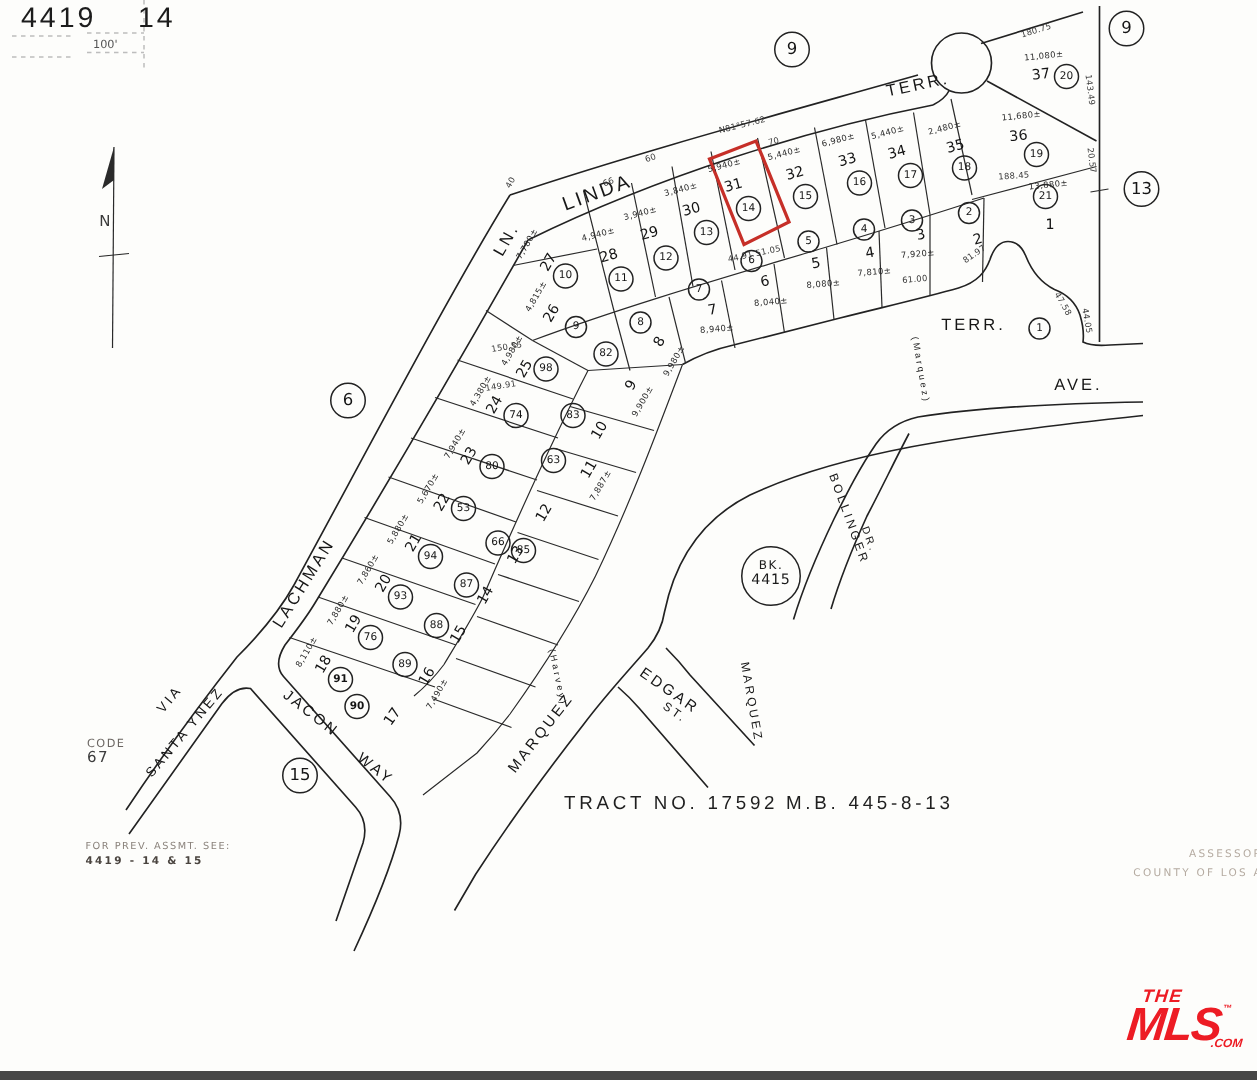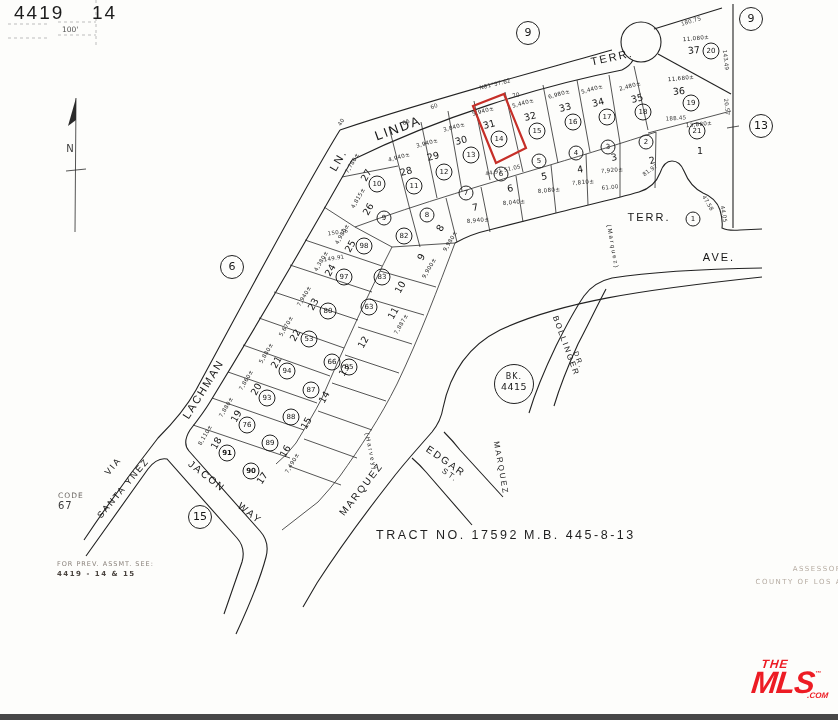--- a/index.html
+++ b/index.html
@@ -220,41 +220,41 @@
       <span class="map-label lot-num" style="left: 344px; top: 370px; transform: translate(-50%, -50%) rotate(-60deg);">13</span>
       <div class="parcel-circle" style="width: 15px; height: 15px; line-height: 14px; font-size: 7px; left: 332px; top: 362px;">66</div>
       <span class="map-label lot-num" style="left: 324px; top: 397px; transform: translate(-50%, -50%) rotate(-60deg);">14</span>
       <div class="parcel-circle" style="width: 15px; height: 15px; line-height: 14px; font-size: 7px; left: 311px; top: 390px;">87</div>
       <span class="map-label lot-num" style="left: 306px; top: 423px; transform: translate(-50%, -50%) rotate(-60deg);">15</span>
       <div class="parcel-circle" style="width: 15px; height: 15px; line-height: 14px; font-size: 7px; left: 291px; top: 417px;">88</div>
       <span class="map-label lot-num" style="left: 285px; top: 451px; transform: translate(-50%, -50%) rotate(-60deg);">16</span>
       <div class="parcel-circle" style="width: 15px; height: 15px; line-height: 14px; font-size: 7px; left: 270px; top: 443px;">89</div>
       <span class="map-label lot-area" style="left: 292px; top: 463px; transform: translate(-50%, -50%) rotate(-60deg);">7,490±</span>
       <span class="map-label lot-num" style="left: 262px; top: 478px; transform: translate(-50%, -50%) rotate(-55deg);">17</span>
-      <div class="parcel-circle" style="width: 15px; height: 15px; line-height: 14px; font-size: 7px; left: 251px; top: 471px; font-weight: bold;">90</div>
+      <div class="parcel-circle" style="width: 15px; height: 15px; line-height: 14px; font-size: 7px; left: 238px; top: 471px; font-weight: bold;">90</div>
       <span class="map-label lot-num" style="left: 216px; top: 443px; transform: translate(-50%, -50%) rotate(-60deg);">18</span>
       <div class="parcel-circle" style="width: 15px; height: 15px; line-height: 14px; font-size: 7px; left: 227px; top: 453px; font-weight: bold;">91</div>
       <span class="map-label lot-area" style="left: 205px; top: 435px; transform: translate(-50%, -50%) rotate(-60deg);">8,110±</span>
       <span class="map-label lot-num" style="left: 236px; top: 416px; transform: translate(-50%, -50%) rotate(-60deg);">19</span>
       <div class="parcel-circle" style="width: 15px; height: 15px; line-height: 14px; font-size: 7px; left: 247px; top: 425px;">76</div>
       <span class="map-label lot-area" style="left: 226px; top: 407px; transform: translate(-50%, -50%) rotate(-60deg);">7,880±</span>
       <span class="map-label lot-num" style="left: 256px; top: 389px; transform: translate(-50%, -50%) rotate(-60deg);">20</span>
       <div class="parcel-circle" style="width: 15px; height: 15px; line-height: 14px; font-size: 7px; left: 267px; top: 398px;">93</div>
       <span class="map-label lot-area" style="left: 246px; top: 380px; transform: translate(-50%, -50%) rotate(-60deg);">7,860±</span>
       <span class="map-label lot-num" style="left: 276px; top: 362px; transform: translate(-50%, -50%) rotate(-60deg);">21</span>
       <div class="parcel-circle" style="width: 15px; height: 15px; line-height: 14px; font-size: 7px; left: 287px; top: 371px;">94</div>
       <span class="map-label lot-area" style="left: 266px; top: 353px; transform: translate(-50%, -50%) rotate(-60deg);">5,880±</span>
       <span class="map-label lot-num" style="left: 295px; top: 335px; transform: translate(-50%, -50%) rotate(-60deg);">22</span>
       <div class="parcel-circle" style="width: 15px; height: 15px; line-height: 14px; font-size: 7px; left: 309px; top: 339px;">53</div>
       <span class="map-label lot-area" style="left: 286px; top: 326px; transform: translate(-50%, -50%) rotate(-60deg);">5,670±</span>
       <span class="map-label lot-num" style="left: 313px; top: 304px; transform: translate(-50%, -50%) rotate(-60deg);">23</span>
       <div class="parcel-circle" style="width: 15px; height: 15px; line-height: 14px; font-size: 7px; left: 328px; top: 311px;">80</div>
       <span class="map-label lot-area" style="left: 304px; top: 296px; transform: translate(-50%, -50%) rotate(-60deg);">7,940±</span>
       <span class="map-label lot-num" style="left: 330px; top: 270px; transform: translate(-50%, -50%) rotate(-60deg);">24</span>
-      <div class="parcel-circle" style="width: 15px; height: 15px; line-height: 14px; font-size: 7px; left: 344px; top: 277px;">97</div>
+      <div class="parcel-circle" style="width: 15px; height: 15px; line-height: 14px; font-size: 7px; left: 344px; top: 277px;">74</div>
       <span class="map-label lot-area" style="left: 321px; top: 261px; transform: translate(-50%, -50%) rotate(-60deg);">4,380±</span>
       <span class="map-label lot-num" style="left: 350px; top: 246px; transform: translate(-50%, -50%) rotate(-60deg);">25</span>
       <div class="parcel-circle" style="width: 15px; height: 15px; line-height: 14px; font-size: 7px; left: 364px; top: 246px;">98</div>
       <span class="map-label lot-area" style="left: 342px; top: 234px; transform: translate(-50%, -50%) rotate(-60deg);">4,980±</span>
       <span class="map-label lot-num" style="left: 368px; top: 209px; transform: translate(-50%, -50%) rotate(-60deg);">26</span>
       <div class="parcel-circle" style="width: 13px; height: 13px; line-height: 12px; font-size: 7px; left: 384px; top: 218px;">9</div>
       <span class="map-label lot-area" style="left: 358px; top: 198px; transform: translate(-50%, -50%) rotate(-60deg);">4,815±</span>
       <span class="map-label lot-num" style="left: 366px; top: 175px; transform: translate(-50%, -50%) rotate(-60deg);">27</span>
       <div class="parcel-circle" style="width: 15px; height: 15px; line-height: 14px; font-size: 7px; left: 377px; top: 184px;">10</div>
       <span class="map-label lot-area" style="left: 352px; top: 163px; transform: translate(-50%, -50%) rotate(-60deg);">7,780±</span>

